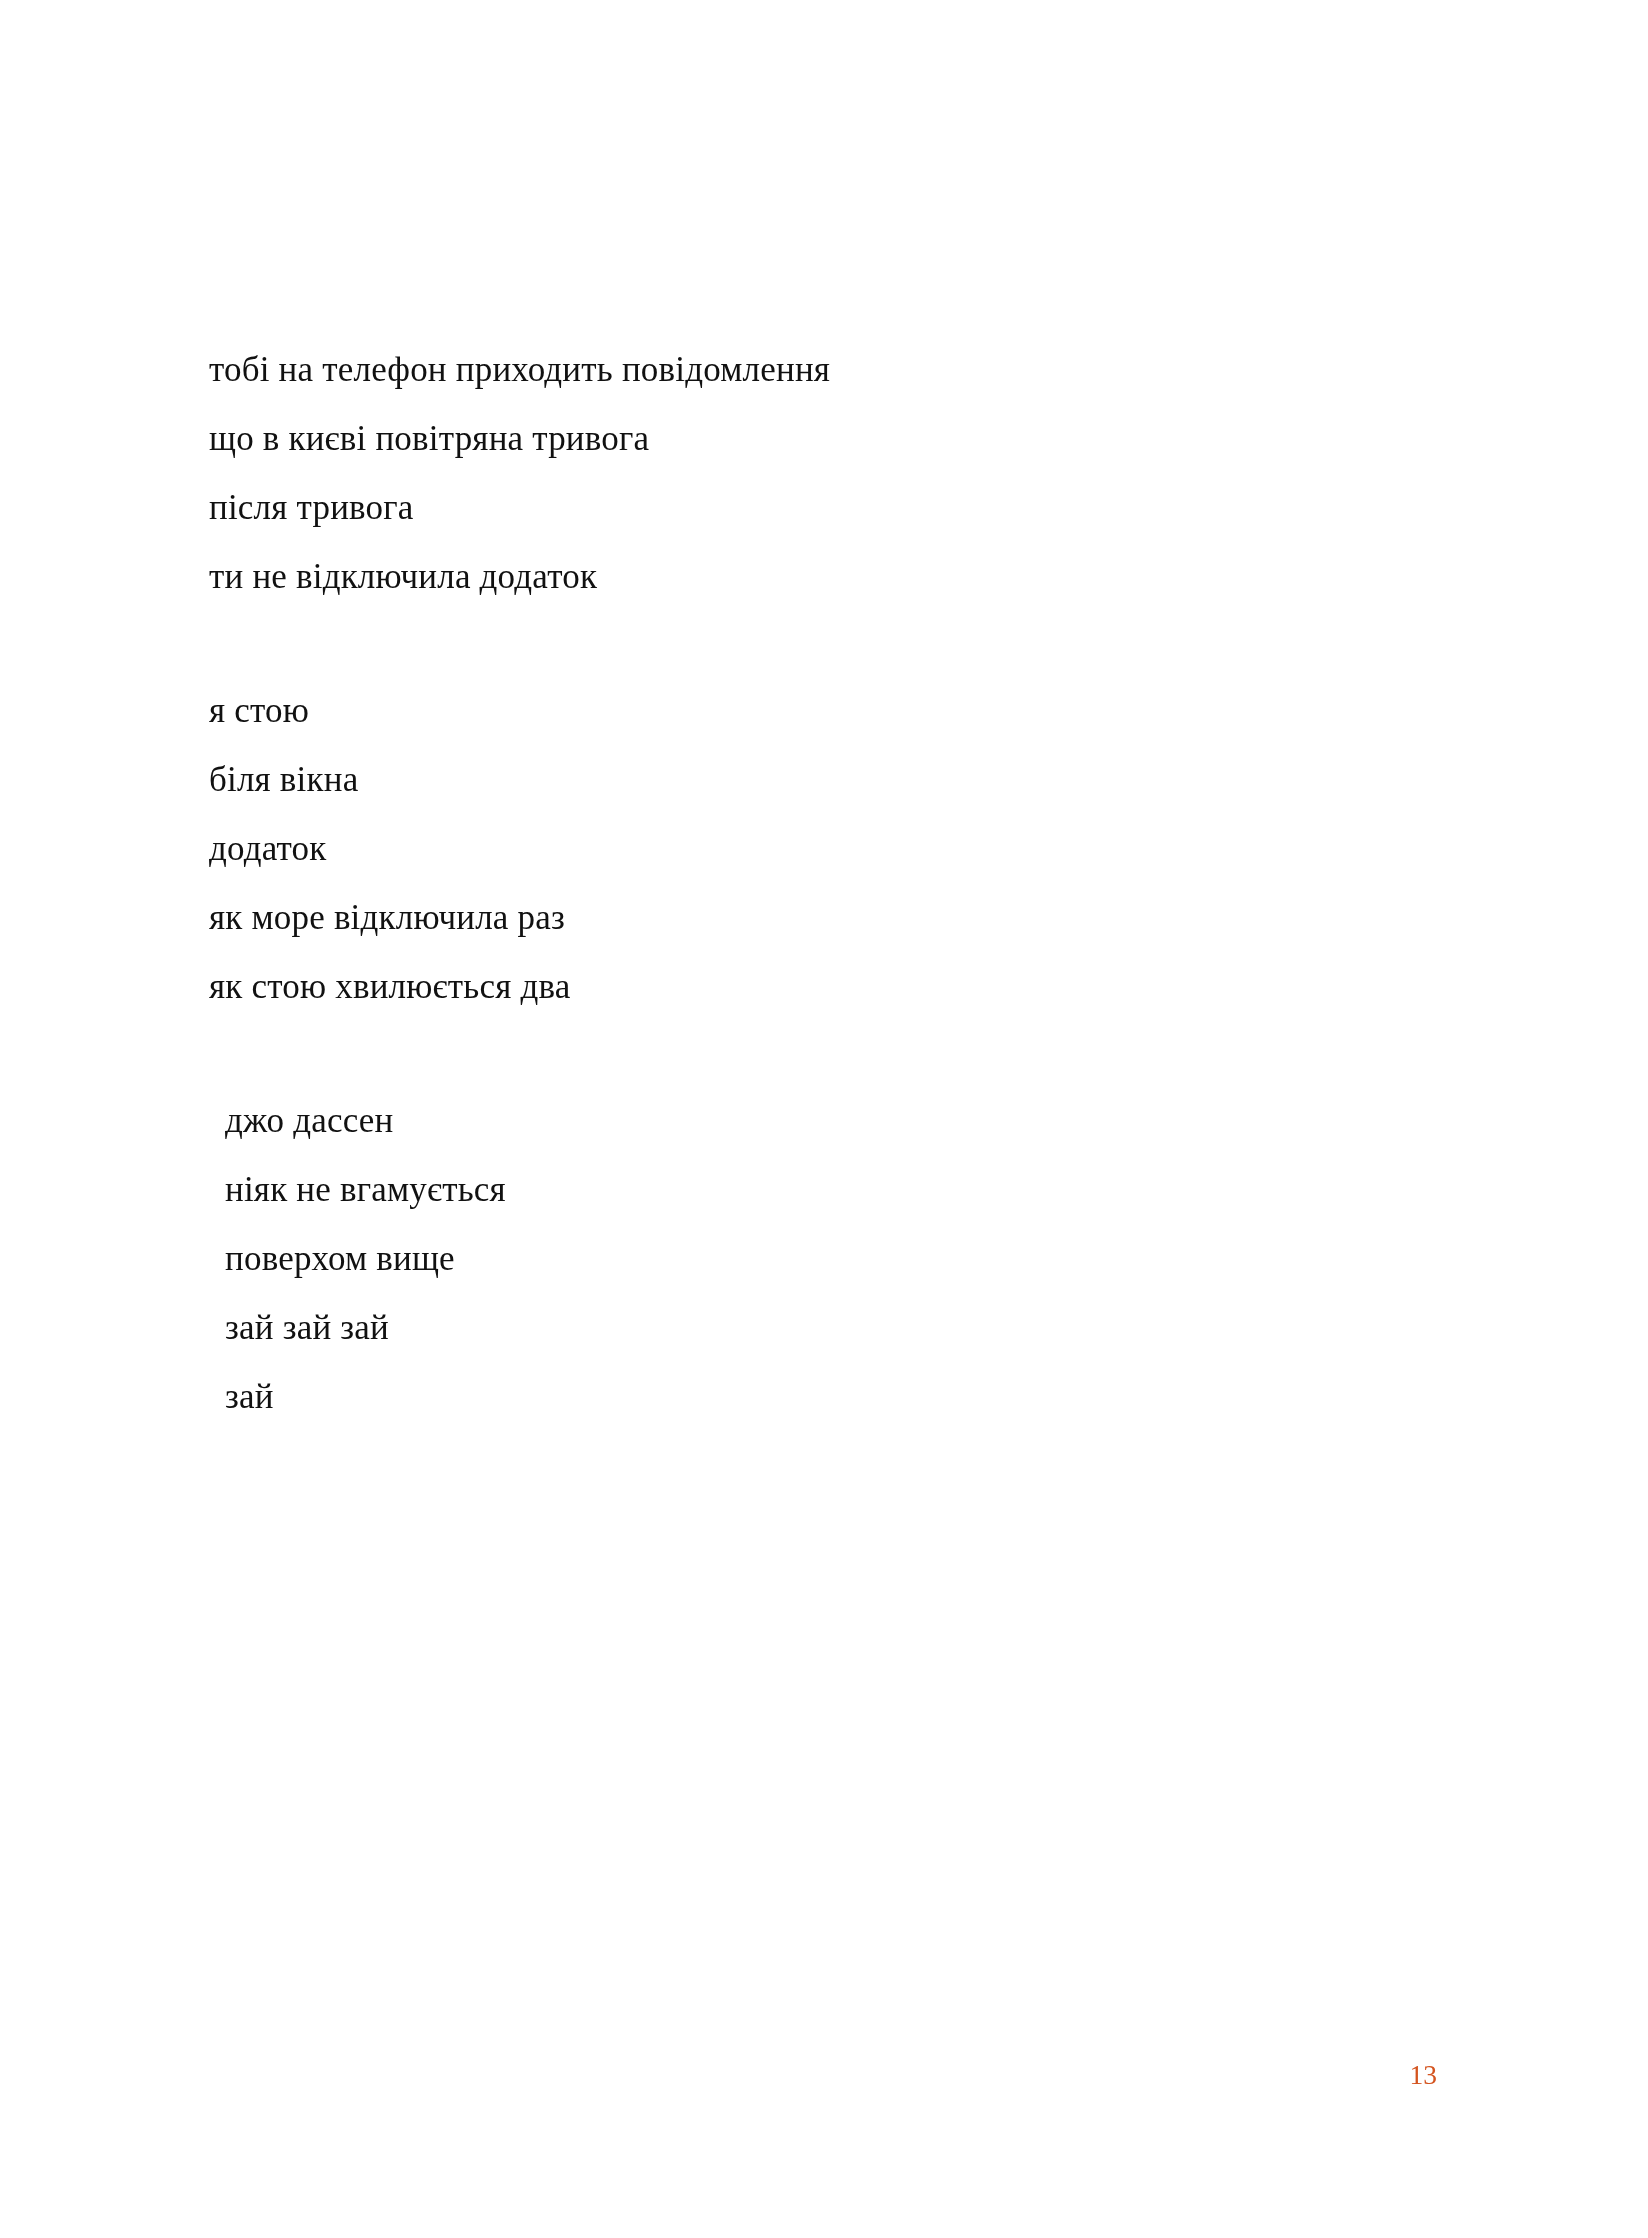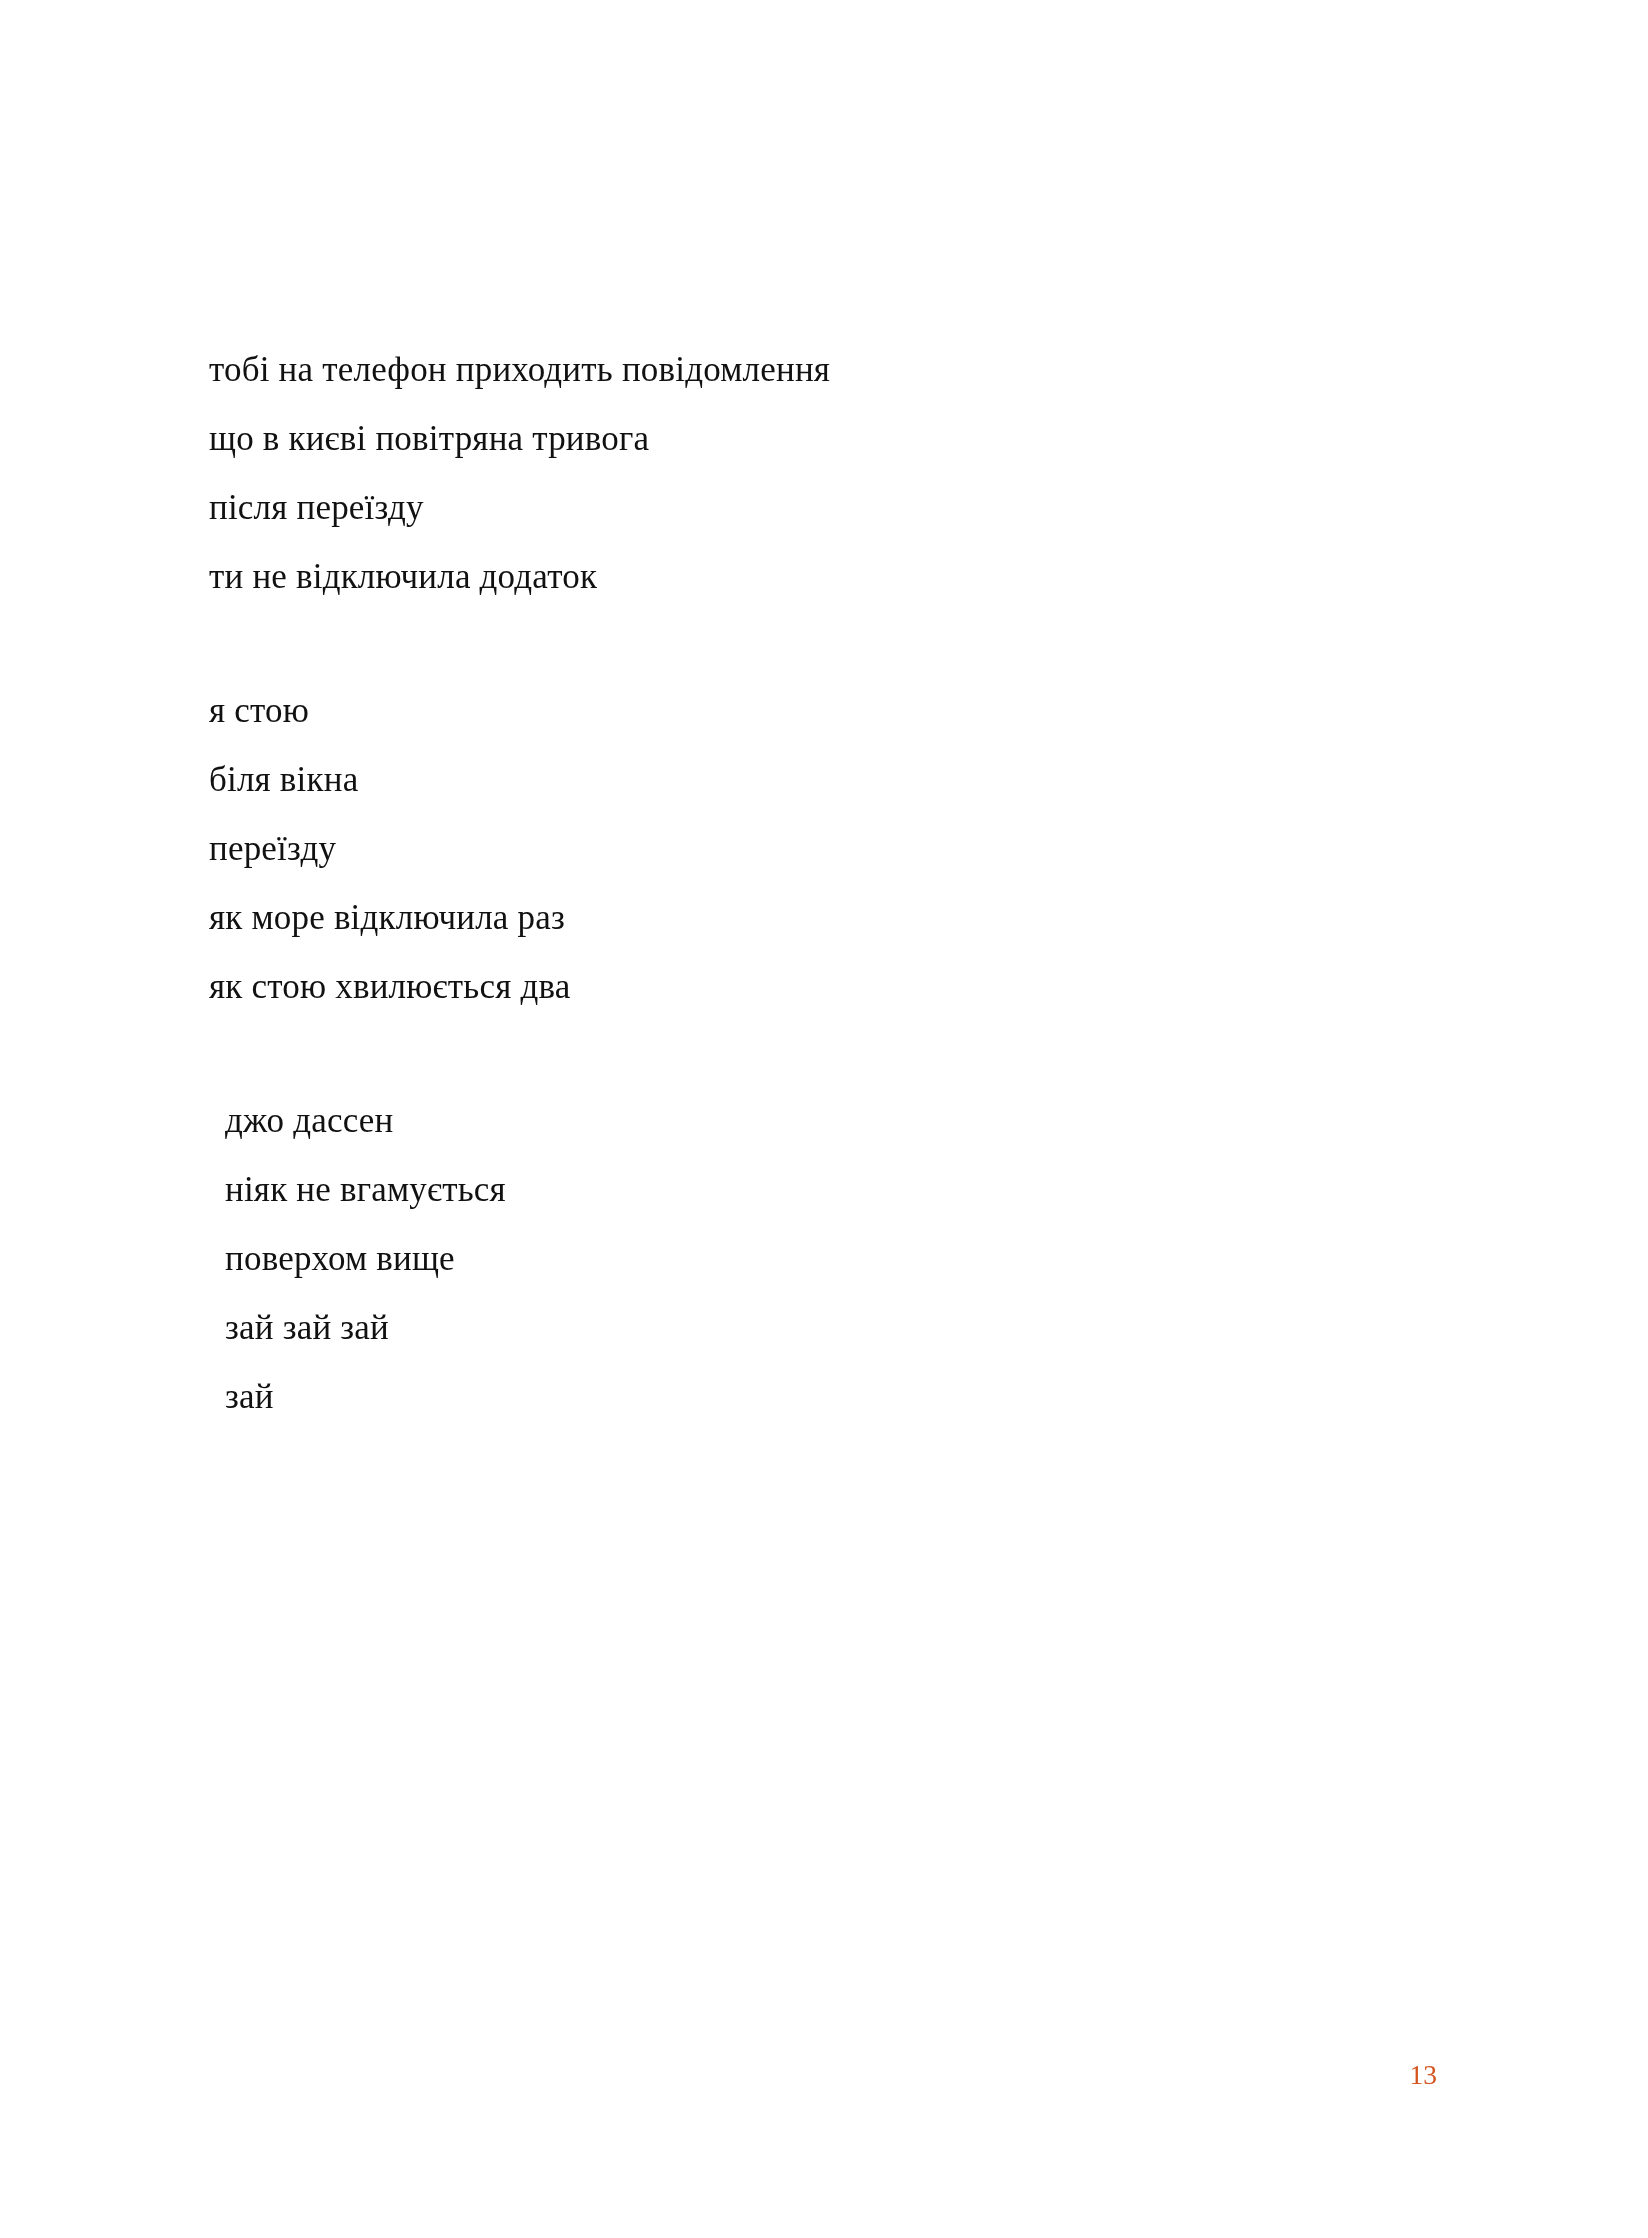--- a/index.html
+++ b/index.html
@@ -53,28 +53,28 @@
 </head>
 <body>
 
 <div class="page">
 
   <div class="poem">
 
     <div class="stanza">
       <div class="line">тобі на телефон приходить повідомлення</div>
       <div class="line">що в києві повітряна тривога</div>
-      <div class="line">після переїзду</div>
+      <div class="line">після тривога</div>
       <div class="line">ти не відключила додаток</div>
     </div>
 
     <div class="stanza">
       <div class="line">я стою</div>
       <div class="line">біля вікна</div>
-      <div class="line">переїзду</div>
+      <div class="line">додаток</div>
       <div class="line">як море відключила раз</div>
       <div class="line">як стою хвилюється два</div>
     </div>
 
     <div class="stanza">
       <div class="line">джо дассен</div>
       <div class="line">ніяк не вгамується</div>
       <div class="line">поверхом вище</div>
       <div class="line">зай зай зай</div>
       <div class="line">зай</div>

